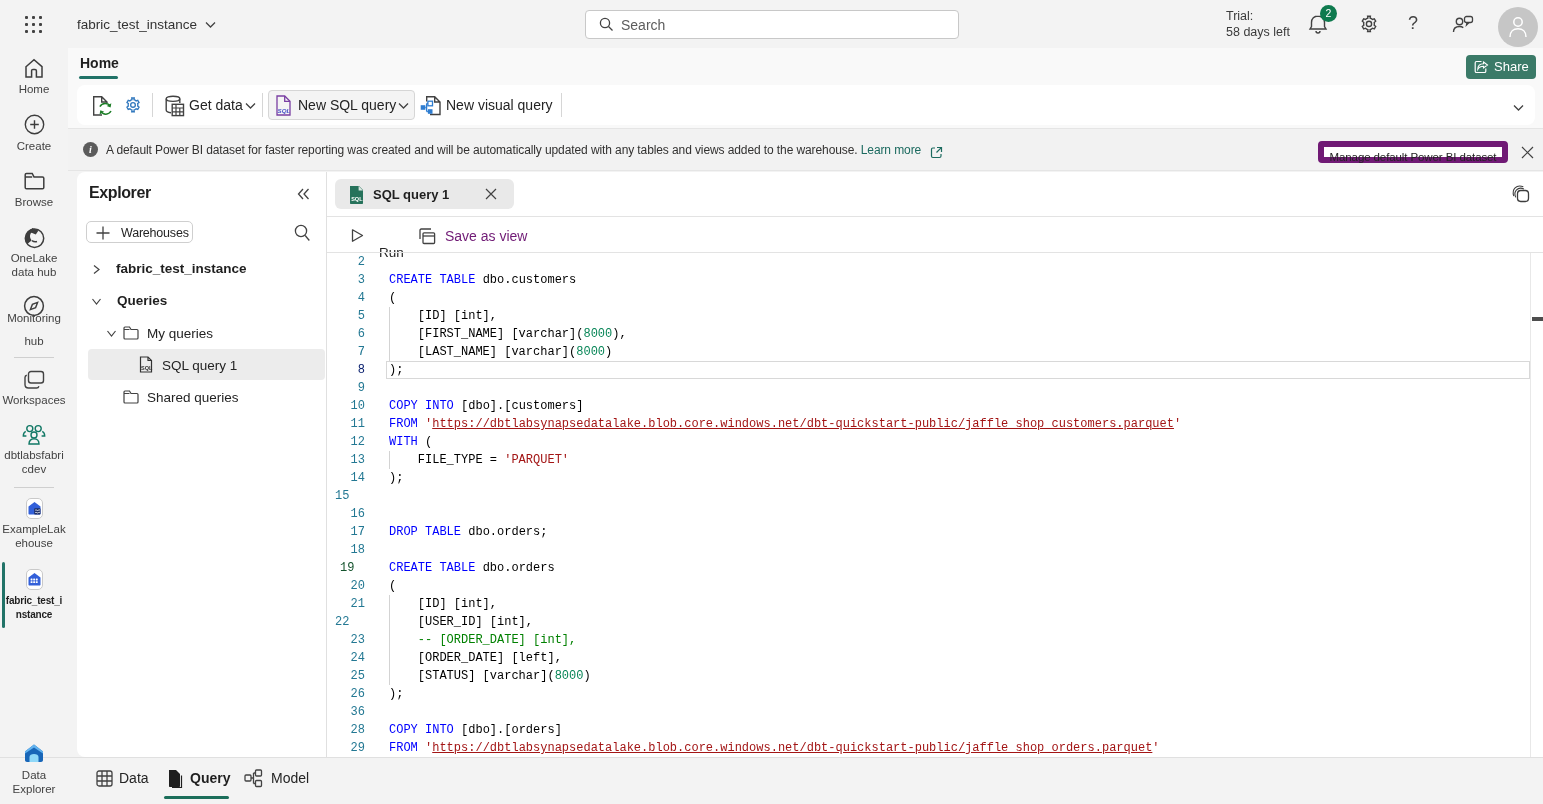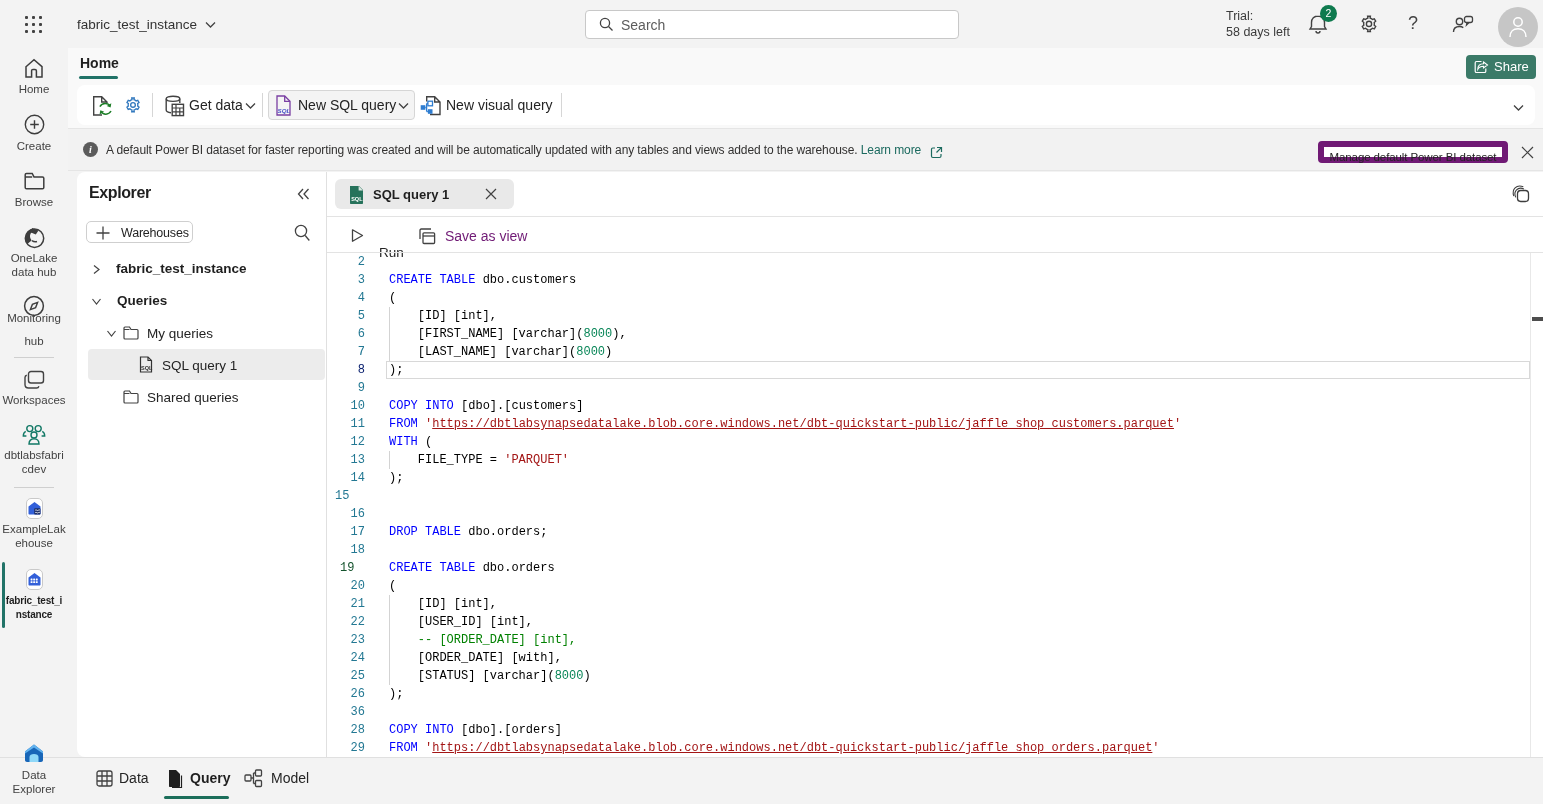--- a/index.html
+++ b/index.html
@@ -239,21 +239,21 @@
     <div class="abs mono" style="left:335px;top:433px;width:30px;text-align:right;color:#237893;">12</div>
     <div class="abs mono" style="left:335px;top:451px;width:30px;text-align:right;color:#237893;">13</div>
     <div class="abs mono" style="left:335px;top:469px;width:30px;text-align:right;color:#237893;">14</div>
     <div class="abs mono" style="left:335px;top:487px;width:30px;color:#237893;">15</div>
     <div class="abs mono" style="left:335px;top:505px;width:30px;text-align:right;color:#237893;">16</div>
     <div class="abs mono" style="left:335px;top:523px;width:30px;text-align:right;color:#237893;">17</div>
     <div class="abs mono" style="left:335px;top:541px;width:30px;text-align:right;color:#237893;">18</div>
     <div class="abs mono" style="left:340px;top:559px;width:30px;text-align:left;color:#14532d;">19</div>
     <div class="abs mono" style="left:335px;top:577px;width:30px;text-align:right;color:#237893;">20</div>
     <div class="abs mono" style="left:335px;top:595px;width:30px;text-align:right;color:#237893;">21</div>
-    <div class="abs mono" style="left:335px;top:613px;width:30px;text-align:right;color:#237893;">22</div>
+    <div class="abs mono" style="left:335px;top:613px;width:30px;text-align:left;color:#237893;">22</div>
     <div class="abs mono" style="left:335px;top:631px;width:30px;text-align:right;color:#237893;">23</div>
     <div class="abs mono" style="left:335px;top:649px;width:30px;text-align:right;color:#237893;">24</div>
     <div class="abs mono" style="left:335px;top:667px;width:30px;text-align:right;color:#237893;">25</div>
     <div class="abs mono" style="left:335px;top:685px;width:30px;text-align:right;color:#237893;">26</div>
     <div class="abs mono" style="left:335px;top:703px;width:30px;text-align:right;color:#237893;">36</div>
     <div class="abs mono" style="left:335px;top:721px;width:30px;text-align:right;color:#237893;">28</div>
     <div class="abs mono" style="left:335px;top:739px;width:30px;text-align:right;color:#237893;">29</div>
   </div>
 <div id="code">
     <div class="abs mono" style="left:389px;top:271px;color:#000;"><span class="k">CREATE</span> <span class="k">TABLE</span> dbo.customers</div>
@@ -266,21 +266,21 @@
     <div class="abs mono" style="left:389px;top:415px;color:#000;"><span class="k">FROM</span> <span class="s">'<span class="u">https://dbtlabsynapsedatalake.blob.core.windows.net/dbt-quickstart-public/jaffle_shop_customers.parquet</span>'</span></div>
     <div class="abs mono" style="left:389px;top:433px;color:#000;"><span class="k">WITH</span> (</div>
     <div class="abs mono" style="left:389px;top:451px;color:#000;">    FILE_TYPE = <span class="s">'PARQUET'</span></div>
     <div class="abs mono" style="left:389px;top:469px;color:#000;">);</div>
     <div class="abs mono" style="left:389px;top:523px;color:#000;"><span class="k">DROP</span> <span class="k">TABLE</span> dbo.orders;</div>
     <div class="abs mono" style="left:389px;top:559px;color:#000;"><span class="k">CREATE</span> <span class="k">TABLE</span> dbo.orders</div>
     <div class="abs mono" style="left:389px;top:577px;color:#000;">(</div>
     <div class="abs mono" style="left:389px;top:595px;color:#000;">    [ID] [int],</div>
     <div class="abs mono" style="left:389px;top:613px;color:#000;">    [USER_ID] [int],</div>
     <div class="abs mono" style="left:389px;top:631px;color:#000;"><span class="c">    -- [ORDER_DATE] [int],</span></div>
-    <div class="abs mono" style="left:389px;top:649px;color:#000;">    [ORDER_DATE] [with],</div>
+    <div class="abs mono" style="left:389px;top:649px;color:#000;">    [ORDER_DATE] [left],</div>
     <div class="abs mono" style="left:389px;top:667px;color:#000;">    [STATUS] [varchar](<span class="n">8000</span>)</div>
     <div class="abs mono" style="left:389px;top:685px;color:#000;">);</div>
     <div class="abs mono" style="left:389px;top:721px;color:#000;"><span class="k">COPY</span> <span class="k">INTO</span> [dbo].[orders]</div>
     <div class="abs mono" style="left:389px;top:739px;color:#000;"><span class="k">FROM</span> <span class="s">'<span class="u">https://dbtlabsynapsedatalake.blob.core.windows.net/dbt-quickstart-public/jaffle_shop_orders.parquet</span>'</span></div>
   </div>
 
 <div class="abs" style="left:389px;top:307px;width:1px;height:54px;background:#d3d3d3;"></div>
 <div class="abs" style="left:389px;top:451px;width:1px;height:18px;background:#d3d3d3;"></div>
 <div class="abs" style="left:389px;top:595px;width:1px;height:90px;background:#d3d3d3;"></div>
 

